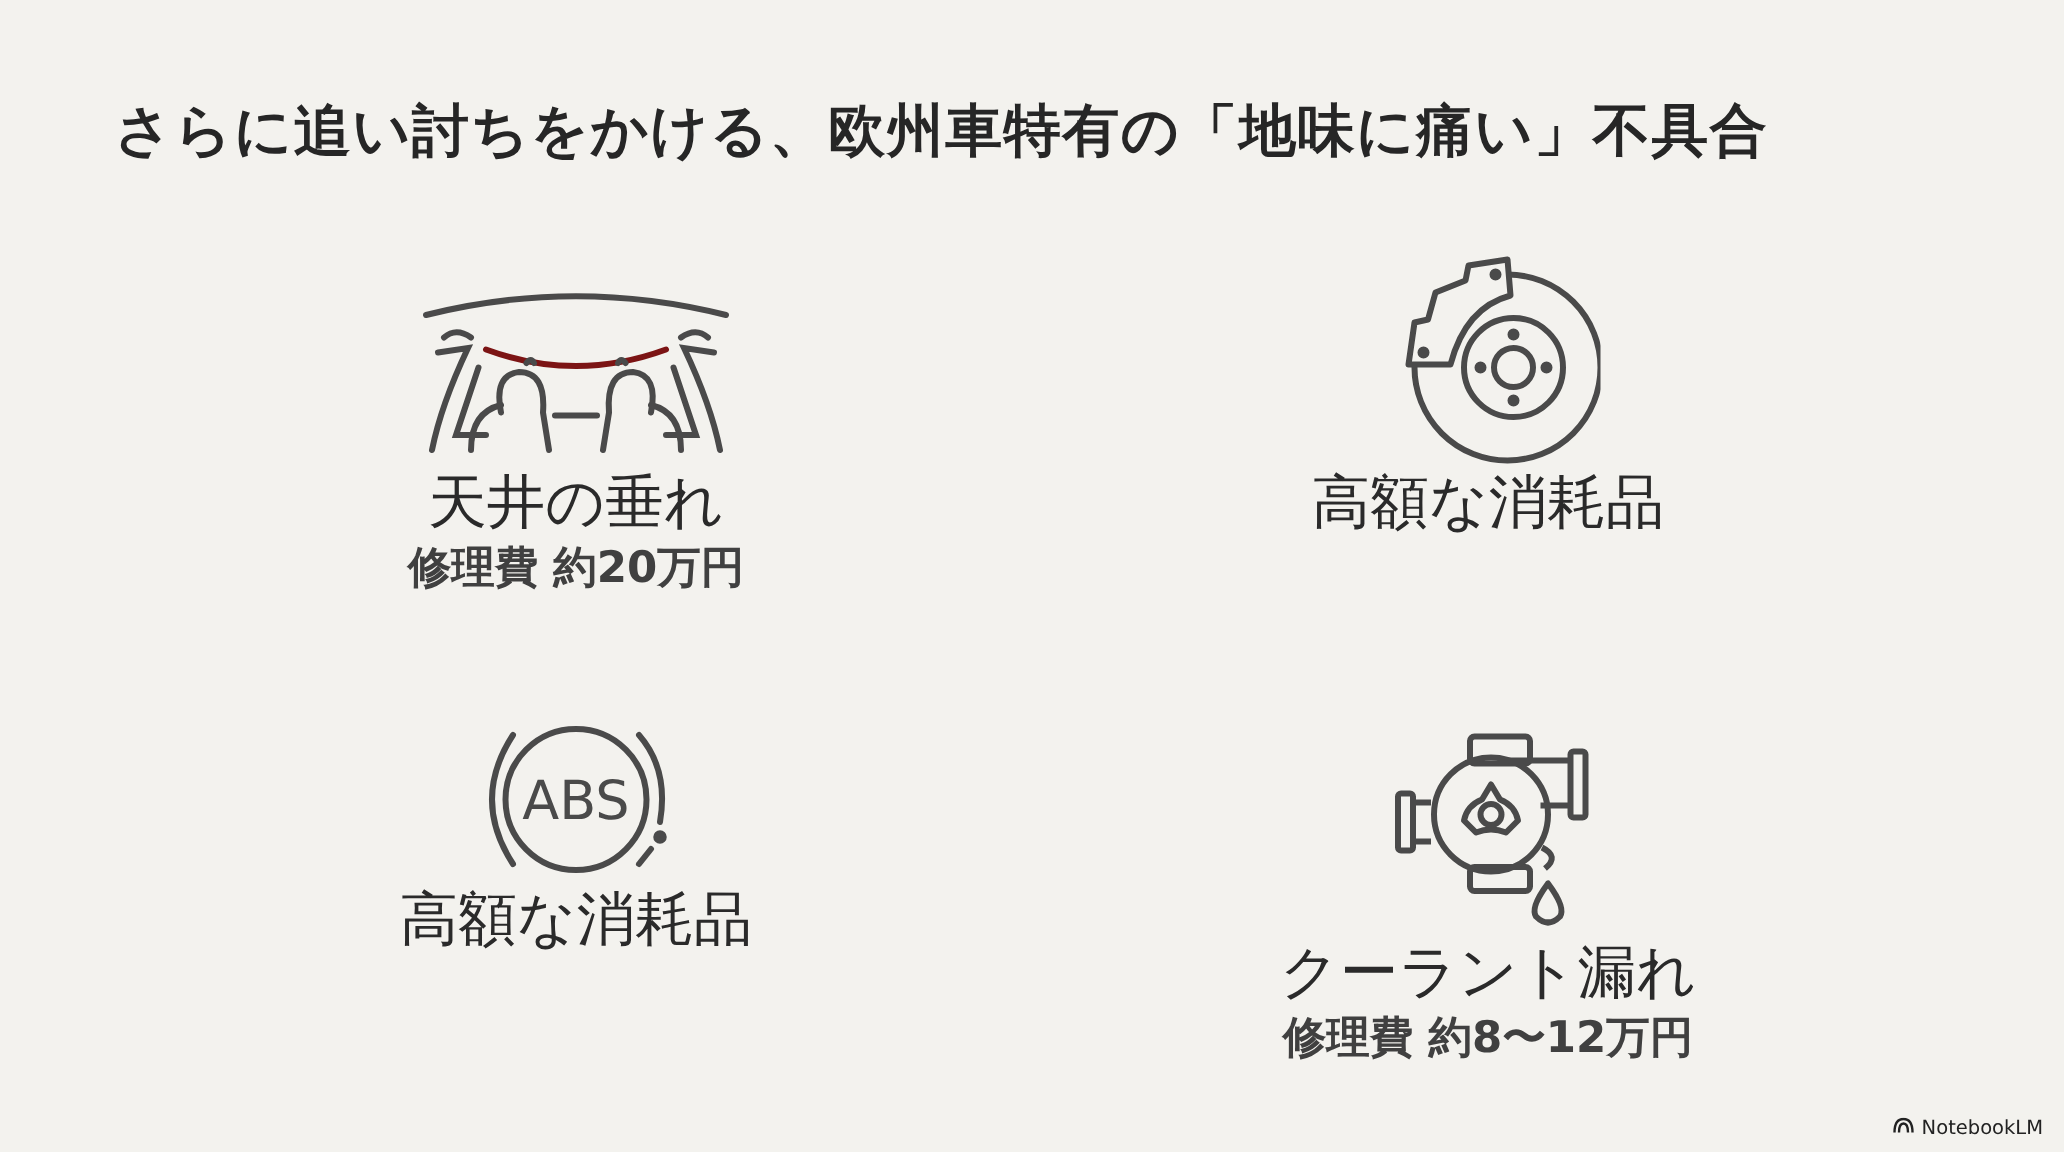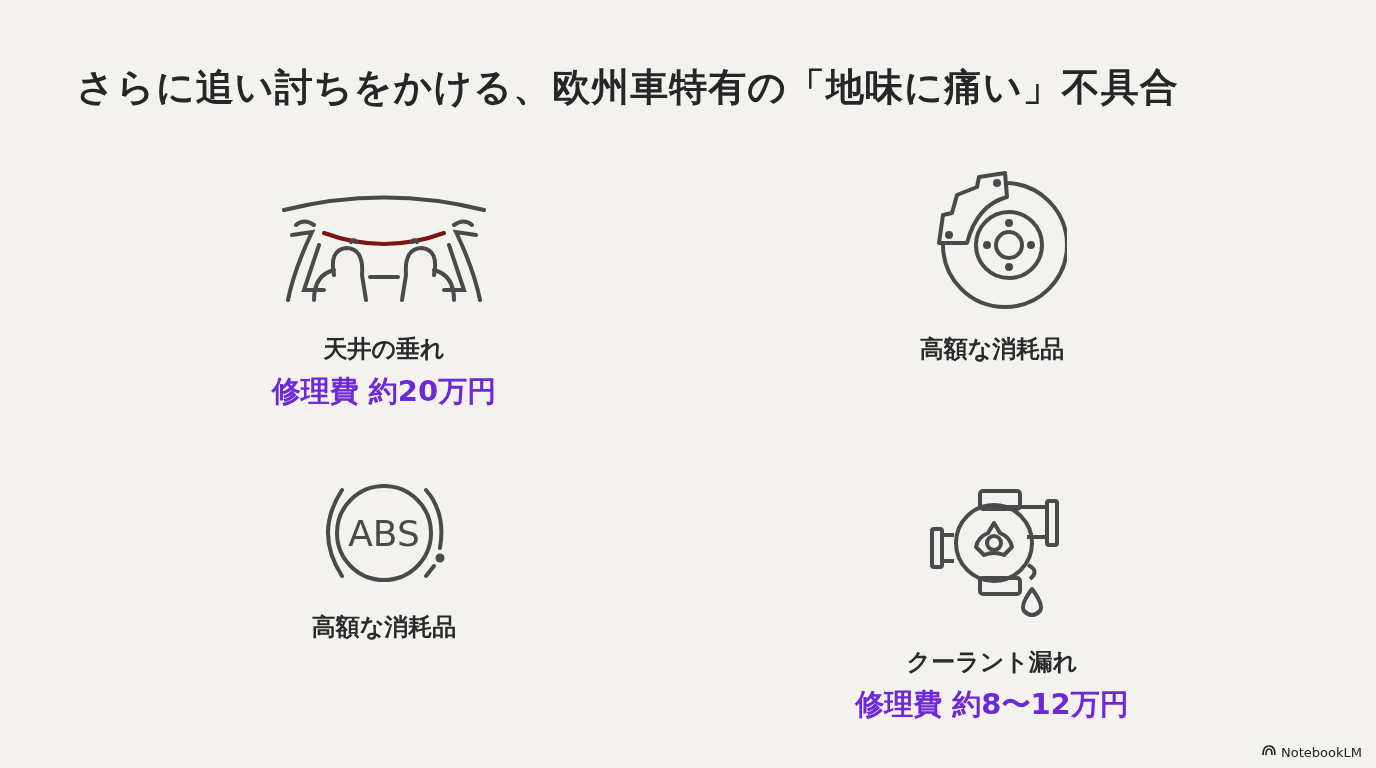--- a/index.html
+++ b/index.html
@@ -9,24 +9,24 @@
     font-family:"DejaVu Sans", "Liberation Sans", sans-serif;
     color:#2b2b2b;
   }
   .title {
     position:absolute; left:0; top:62px; width:1255px; text-align:center;
     font-size:38px; font-weight:bold; color:#262626; letter-spacing:1px;
   }
   .card { position:absolute; width:600px; text-align:center; }
   .card .icon { display:block; margin:0 auto; }
   .card .label {
-    font-size:24px; font-weight:bold; color:#2a2a2a; line-height:40px; margin-top:19px;
+    font-size:39px; font-weight:normal; color:#2a2a2a; line-height:40px; margin-top:6px;
   }
   .card .cost {
-    font-size:29px; font-weight:bold; color:#6d28d9; line-height:44px;
+    font-size:29px; font-weight:bold; color:#404040; line-height:44px;
   }
   #c1 { left:84px; top:190px; }
   #c2 { left:692px; top:165px; }
   #c3 { left:84px; top:478px; }
   #c4 { left:692px; top:483px; }
   .badge {
     position:absolute; right:14px; bottom:8px; font-size:13px; color:#222;
     display:flex; align-items:flex-start; gap:5px;
   }
 </style>

